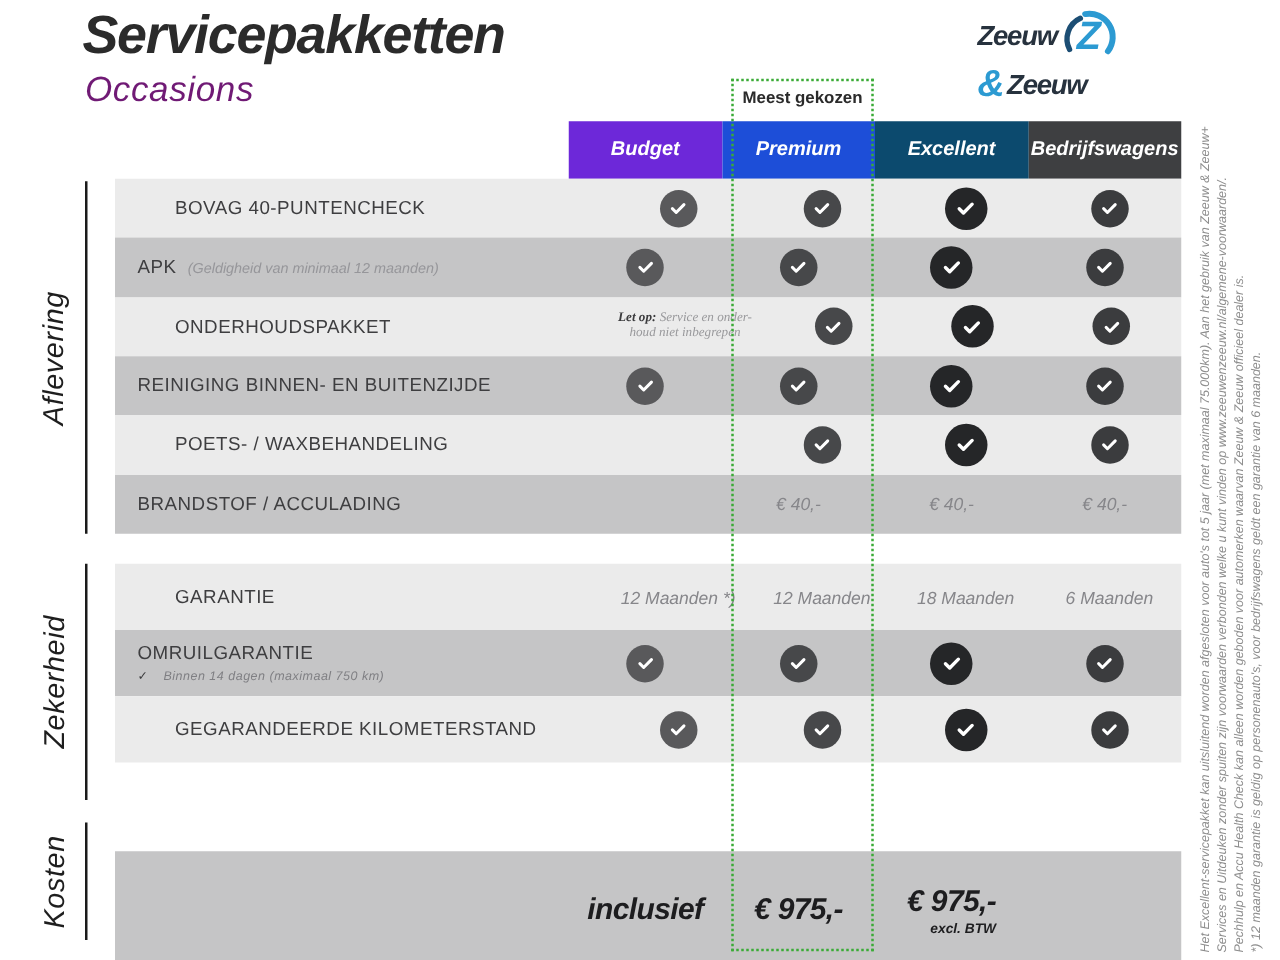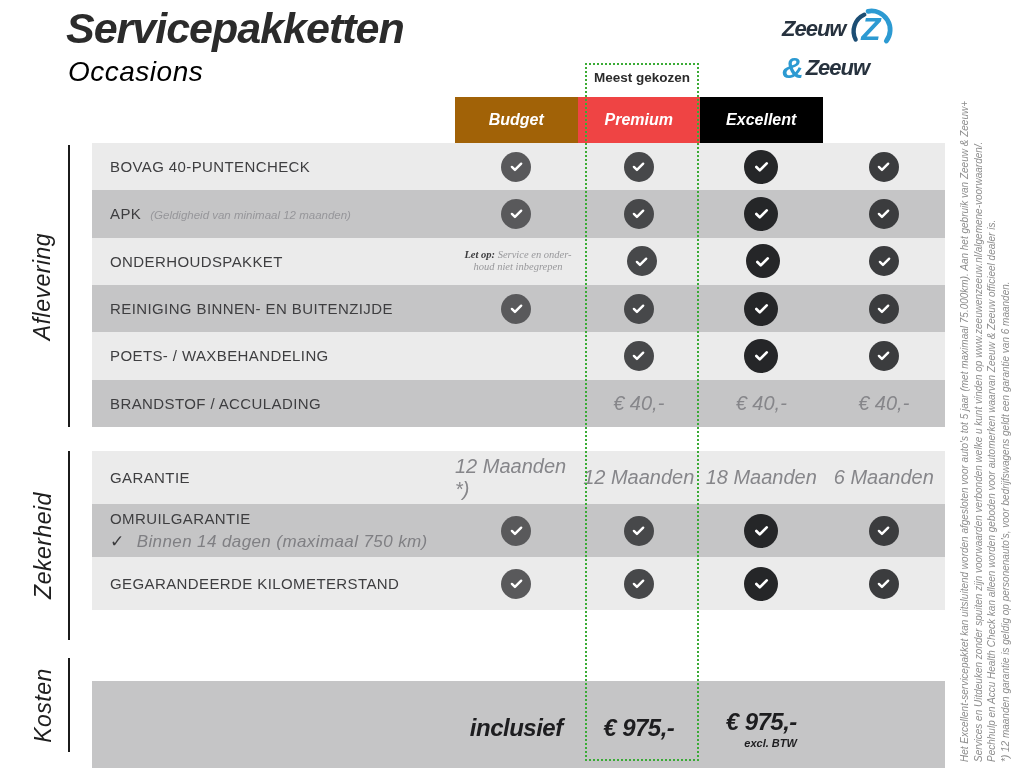--- a/index.html
+++ b/index.html
@@ -13,21 +13,21 @@
 
   
   .page-title {
     position: absolute; left: 66px; top: 4px;
     font-size: 43px; font-weight: bold; font-style: italic;
     color: #2b2b2b; letter-spacing: -1px;
   }
   .page-subtitle {
     position: absolute; left: 68px; top: 56px;
     font-size: 28px; font-style: italic;
-    color: #000000; letter-spacing: 0.5px;
+    color: #701a75; letter-spacing: 0.5px;
   }
   .logo {
     position: absolute; left: 782px; top: 6px; width: 170px;
     font-weight: bold; font-style: italic; line-height: 0.95;
   }
   .logo .l1 { display: flex; align-items: center; }
   .logo .word { font-size: 22px; color: #27323e; letter-spacing: -1px; }
   .logo .amp  { font-size: 30px; color: #2c9ad2; margin-right: 2px; }
   .logo .zicon { width: 48px; height: 46px; margin-left: 2px; }
   .logo .l2 { display: flex; align-items: center; margin-top: 2px; }
@@ -48,57 +48,57 @@
   
   .table { position: absolute; left: 92px; top: 97px; width: 853px; }
   .col-headers {
     display: grid; grid-template-columns: repeat(4, 1fr);
     margin-left: 363px; height: 46px;
   }
   .col-h {
     display: flex; align-items: center; justify-content: center;
     color: #fff; font-weight: bold; font-style: italic; font-size: 16px;
   }
-  .col-h.c0 { background: #a16207; }
-  .col-h.c1 { background: #ef4444; }
-  .col-h.c2 { background: #000000; }
+  .col-h.c0 { background: #6d28d9; }
+  .col-h.c1 { background: #1d4ed8; }
+  .col-h.c2 { background: #0c4a6e; }
   .col-h.c3 { background: #3e3f41; }
 
   .sec1 { height: 284px; display: grid; grid-template-rows: repeat(6, 1fr); }
   .sec2 { margin-top: 24px; height: 212px; display: grid; grid-template-rows: repeat(4, 1fr); }
 
   .row { display: grid; grid-template-columns: 363px repeat(4, 1fr); }
-  .row.light { background: #ebebeb; }
+  .row.light { background: #ebebeb; padding-left: 30px; }
   .row.dark  { background: #c5c5c6; }
 
   .row-label {
     display: flex; flex-direction: column; justify-content: center;
     padding-left: 18px; font-size: 15px; color: #3e3e40; letter-spacing: 0.4px;
   }
   .label-line { display: flex; align-items: baseline; }
   .label-sub-inline {
     font-size: 11.5px; font-style: italic; color: #96969a;
     margin-left: 9px; letter-spacing: 0;
   }
-  .sub-check-line { margin-top: 4px; font-size: 17px; color: #7f7f83; }
+  .sub-check-line { margin-top: 4px; font-size: 10px; color: #7f7f83; }
   .sub-check-line .tick { color: #3b3b3d; font-style: normal; margin-right: 12px; }
   .sub-check-line .txt { font-style: italic; }
 
   .cell { display: flex; align-items: center; justify-content: center; }
   .chk {
     width: 30px; height: 30px; border-radius: 50%;
     display: flex; align-items: center; justify-content: center;
   }
   .cell:nth-child(2) .chk { background: #59595b; }
   .cell:nth-child(3) .chk { background: #47484a; }
   .cell:nth-child(4) .chk { background: #252628; width: 34px; height: 34px; }
   .cell:nth-child(5) .chk { background: #3b3c3e; }
   .chk svg { width: 17px; height: 17px; }
   .cell:nth-child(4) .chk svg { width: 19px; height: 19px; }
-  .cell.text-val { font-style: italic; color: #86868a; font-size: 20px; }
+  .cell.text-val { font-style: italic; color: #86868a; font-size: 14px; }
 
   .note {
     font-size: 10.5px; font-style: italic; color: #98989b;
     text-align: center; width: 126px; line-height: 12.5px; font-family: Liberation Serif, serif;
   }
   .note b { color: #3b3b3d; }
 
   
   .kosten {
     margin-top: 18px; height: 94px; background: #c5c5c6;
@@ -171,20 +171,21 @@
 <div class="sec-label s3">
     <span>Kosten</span>
   </div>
 
 <div class="table">
 
   <div class="col-headers">
     <div class="col-h c0">Budget</div>
     <div class="col-h c1">Premium</div>
     <div class="col-h c2">Excellent</div>
+    <div class="col-h c3">Bedrijfswagens</div>
   </div>
 
   <div class="sec1">
     <div class="row light">
       <div class="row-label">
           <span class="label-line">
             <span>BOVAG 40-PUNTENCHECK</span>
           </span>
         </div>
       <div class="cell">

